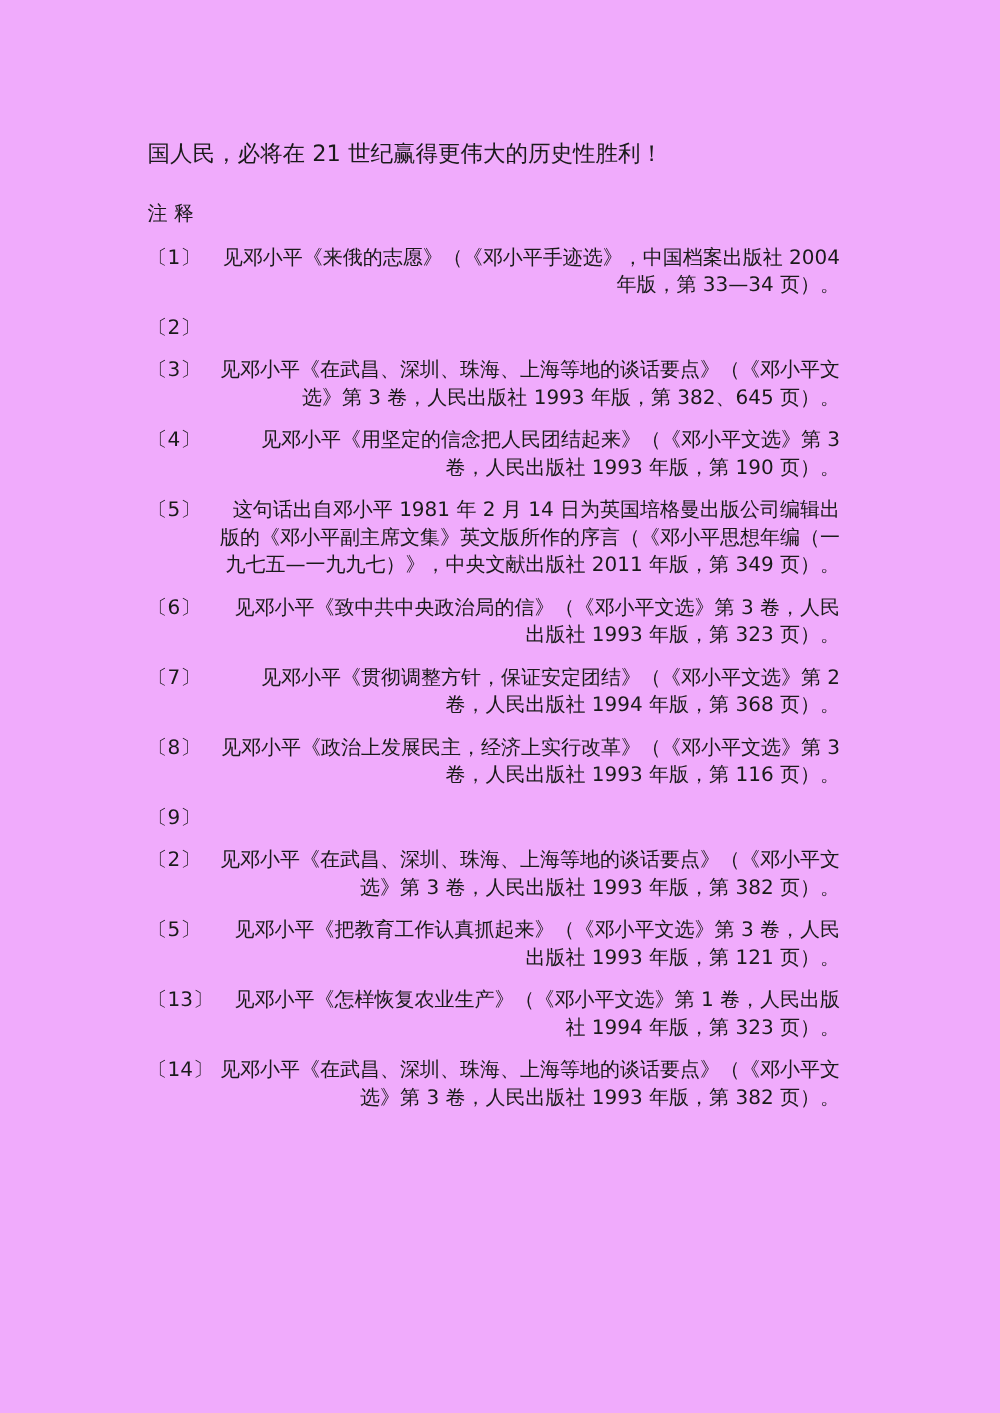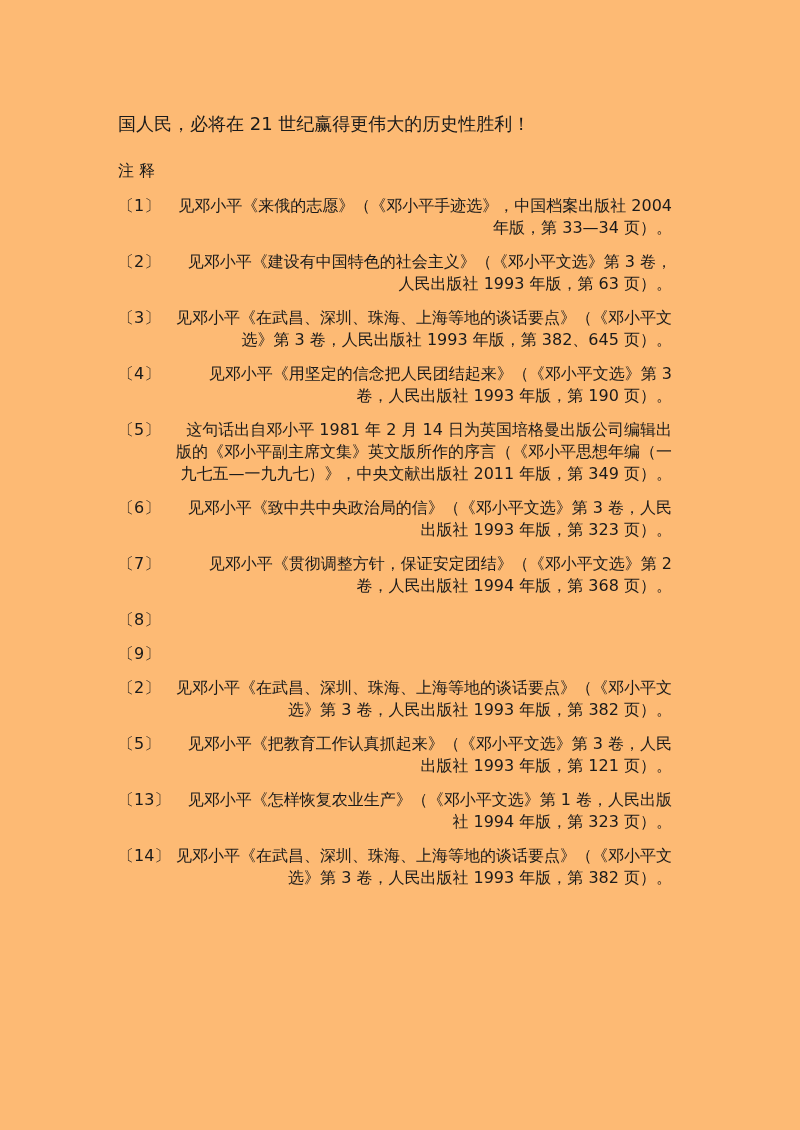--- a/index.html
+++ b/index.html
@@ -4,21 +4,21 @@
 <style>
   html, body {
     margin: 0;
     padding: 0;
     background: #ffffff;
   }
   .page {
     position: relative;
     width: 800px;
     height: 1130px;
-    background: #fdba74;
+    background: #f0abfc;
     overflow: hidden;
     font-family: "DejaVu Sans", sans-serif;
     color: #1a1a1a;
   }
   .content {
     position: absolute;
     left: 118px;
     top: 112px;
     width: 554px;
   }
@@ -67,21 +67,20 @@
     <h2 class="notes-heading">注 释</h2>
 
     <div class="notes-list">
   <div class="note">
     <span class="note-label">〔1〕</span>
     <span class="note-text">见邓小平《来俄的志愿》（《邓小平手迹选》，中国档案出版社 2004 年版，第 33—34 页）。</span>
   </div>
 
   <div class="note">
     <span class="note-label">〔2〕</span>
-    <span class="note-text">见邓小平《建设有中国特色的社会主义》（《邓小平文选》第 3 卷，人民出版社 1993 年版，第 63 页）。</span>
   </div>
 
   <div class="note">
     <span class="note-label">〔3〕</span>
     <span class="note-text">见邓小平《在武昌、深圳、珠海、上海等地的谈话要点》（《邓小平文选》第 3 卷，人民出版社 1993 年版，第 382、645 页）。</span>
   </div>
 
   <div class="note">
     <span class="note-label">〔4〕</span>
     <span class="note-text">见邓小平《用坚定的信念把人民团结起来》（《邓小平文选》第 3 卷，人民出版社 1993 年版，第 190 页）。</span>
@@ -97,20 +96,21 @@
     <span class="note-text">见邓小平《致中共中央政治局的信》（《邓小平文选》第 3 卷，人民出版社 1993 年版，第 323 页）。</span>
   </div>
 
   <div class="note">
     <span class="note-label">〔7〕</span>
     <span class="note-text">见邓小平《贯彻调整方针，保证安定团结》（《邓小平文选》第 2 卷，人民出版社 1994 年版，第 368 页）。</span>
   </div>
 
   <div class="note">
     <span class="note-label">〔8〕</span>
+    <span class="note-text">见邓小平《政治上发展民主，经济上实行改革》（《邓小平文选》第 3 卷，人民出版社 1993 年版，第 116 页）。</span>
   </div>
 
   <div class="note">
     <span class="note-label">〔9〕</span>
   </div>
 
   <div class="note">
     <span class="note-label">〔2〕</span>
     <span class="note-text">见邓小平《在武昌、深圳、珠海、上海等地的谈话要点》（《邓小平文选》第 3 卷，人民出版社 1993 年版，第 382 页）。</span>
   </div>

